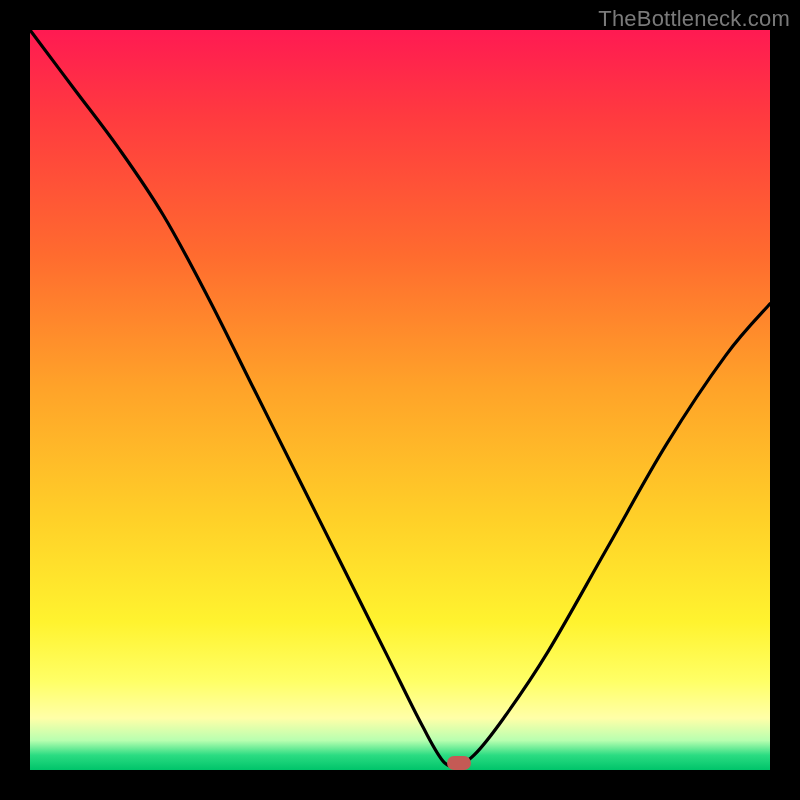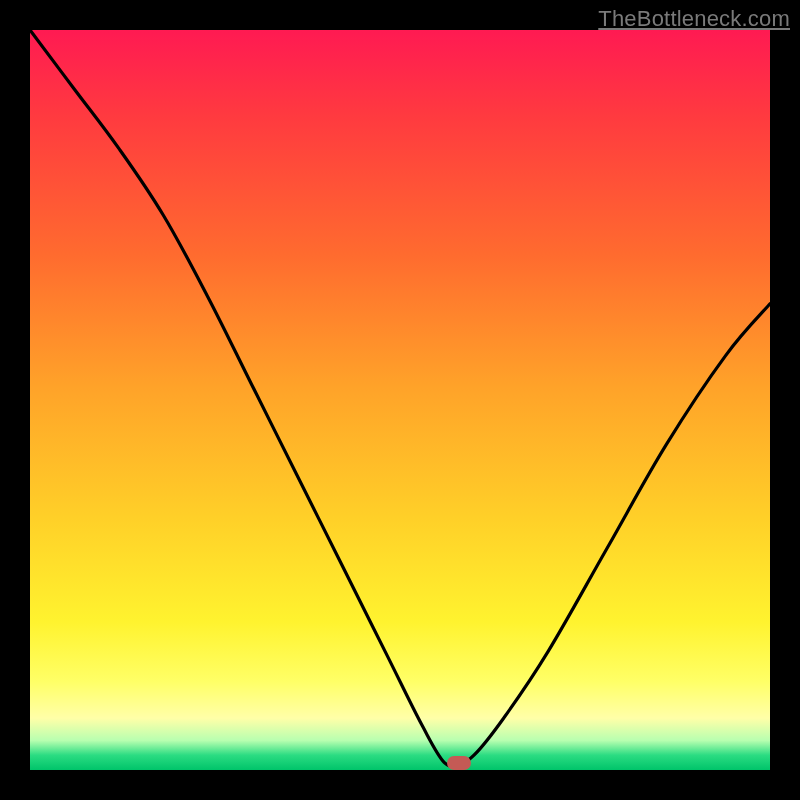--- a/index.html
+++ b/index.html
@@ -43,21 +43,20 @@
   }
   .watermark {
     position: absolute;
     top: 6px;
     right: 10px;
     color: #7a7a7a;
     font-size: 22px;
     font-weight: 500;
     letter-spacing: 0.2px;
     user-select: none;
-    text-decoration: underline;
   }
   svg.curve {
     position: absolute;
     left: 0;
     top: 0;
     width: 740px;
     height: 740px;
     overflow: visible;
   }
   .marker {

